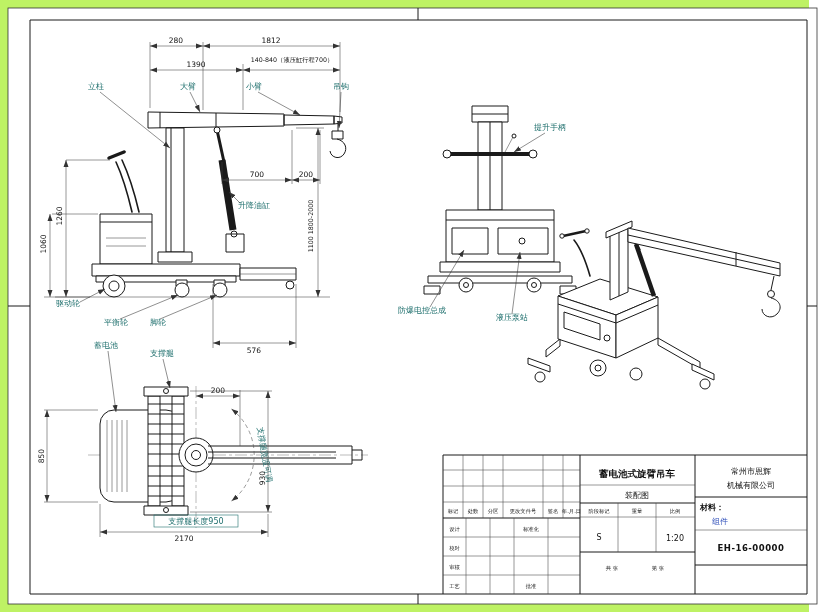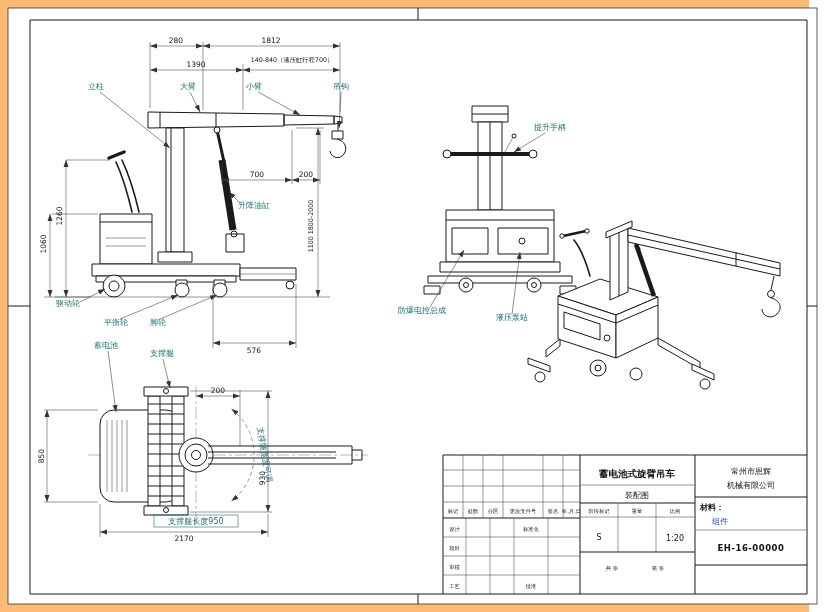--- a/index.html
+++ b/index.html
@@ -1,16 +1,16 @@
 <!DOCTYPE html>
 <html><head>
 <meta charset="utf-8">
 <style>
   html,body{margin:0;padding:0;background:#ffffff;}
-  .page{width:809px;height:612px;position:relative;background:#fdba74;font-family:"DejaVu Sans",sans-serif;}
+  .page{width:809px;height:612px;position:relative;background:#bef264;font-family:"DejaVu Sans",sans-serif;}
   svg{display:block;}
   .s1{stroke:#1a1a1a;stroke-width:1;fill:none;stroke-linejoin:round;}
   .s1f{stroke:#1a1a1a;stroke-width:1;fill:#ffffff;stroke-linejoin:round;}
   .s2{stroke:#1a1a1a;stroke-width:1.6;fill:none;stroke-linecap:round;}
   .th{stroke:#444;stroke-width:.55;fill:none;}
   .dim{stroke:#444;stroke-width:.55;fill:none;}
   .ldr{stroke:#333;stroke-width:.55;fill:none;}
   .cl{stroke:#777;stroke-width:.5;fill:none;stroke-dasharray:12 3 3 3;}
   .dsh{stroke:#555;stroke-width:.6;fill:none;stroke-dasharray:4 3;}
   text{font-family:"DejaVu Sans",sans-serif;}

